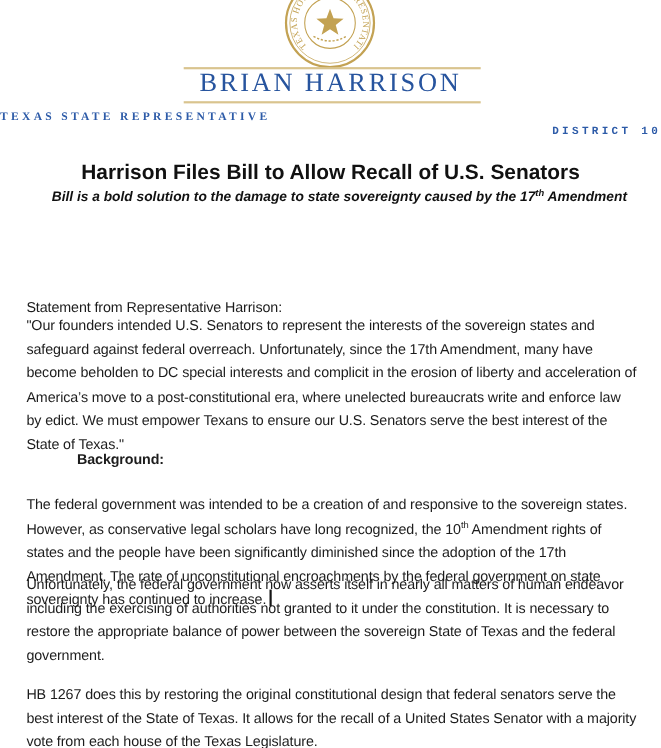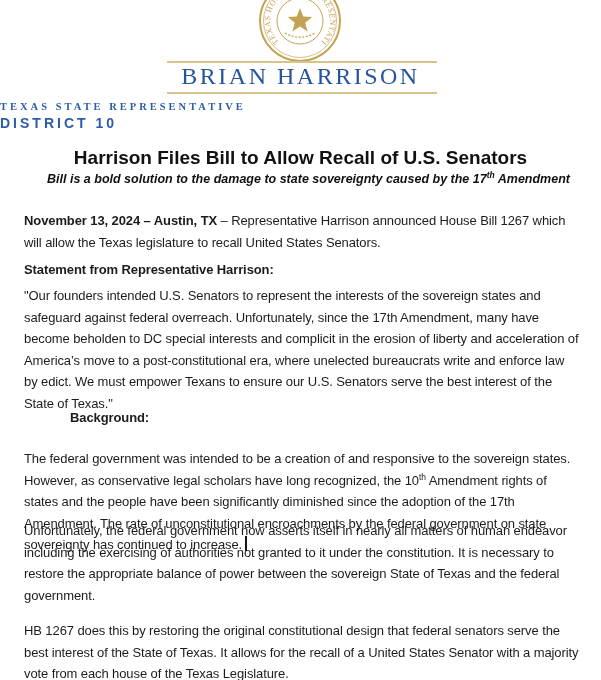--- a/index.html
+++ b/index.html
@@ -16,40 +16,40 @@
     position:absolute;top:63px;left:0;right:0;text-align:center;
     font-family:"Liberation Serif",serif;font-size:24px;font-weight:400;
     letter-spacing:2.5px;color:var(--blue,#27549e);
   }
   .brand-sub1{
     position:absolute;top:101px;left:0;right:0;text-align:left;
     font-family:"Liberation Serif",serif;font-size:10.5px;font-weight:700;
     letter-spacing:3px;color:var(--blue2,#2d5ba8);
   }
   .brand-sub2{
-    position:absolute;top:115px;left:0;right:0;text-align:left;
-    font-family:Liberation Sans, sans-serif;font-size:14px;font-weight:700;
+    position:absolute;top:115px;left:0;right:0;text-align:right;
+    font-family:Liberation Mono, monospace;font-size:10px;font-weight:700;
     letter-spacing:3px;color:var(--blue2,#2d5ba8);
   }
   
   .title{
     position:absolute;top:147px;left:0;right:0;text-align:center;
     font-size:19px;font-weight:700;color:#111;
   }
   .subtitle{
     position:absolute;top:172px;left:16px;right:0;text-align:center;
     font-size:12.5px;font-weight:700;font-style:italic;color:#111;
   }
   
   .para{
     position:absolute;left:24px;width:556px;
     font-size:13px;line-height:21.5px;letter-spacing:-0.1px;text-align:left;
   }
   .p1{top:210px;}
-  .h-statement{top:259px;font-weight:700;}
+  .h-statement{top:269px;font-weight:400;}
   .quote{top:285px;}
   .h-background{top:407px;font-weight:700;padding-left:46px;}
   .bg{top:432px;margin-top:16px;}
   .p3{top:520px;}
   .p4{top:620px;}
   .b{font-weight:700;}
   sup{font-size:8.5px;line-height:0;}
   .cursor{
     display:inline-block;width:1.5px;height:15px;background:#161616;
     margin-left:3px;vertical-align:-2px;
@@ -76,21 +76,20 @@
 
   <div class="rule rule-top"></div>
   <div class="brand-name">BRIAN HARRISON</div>
   <div class="rule rule-bottom"></div>
   <div class="brand-sub1">TEXAS STATE REPRESENTATIVE</div>
   <div class="brand-sub2">DISTRICT 10</div>
 
   <div class="title">Harrison Files Bill to Allow Recall of U.S. Senators</div>
   <div class="subtitle"><span>Bill is a bold solution to the damage to state sovereignty caused by the 17</span><sup>th</sup><span> Amendment</span></div>
 
-  <div class="para p1"><span class="b">November 13, 2024 – Austin, TX</span><span> – Representative Harrison announced House Bill 1267 which will allow the Texas legislature to recall United States Senators.</span></div>
 
   <div class="para h-statement">Statement from Representative Harrison:</div>
 
   <div class="para quote">"Our founders intended U.S. Senators to represent the interests of the sovereign states and safeguard against federal overreach.  Unfortunately, since the 17th Amendment, many have become beholden to DC special interests and complicit in the erosion of liberty and acceleration of America’s move to a post-constitutional era, where unelected bureaucrats write and enforce law by edict. We must empower Texans to ensure our U.S. Senators serve the best interest of the State of Texas."</div>
 
   <div class="para h-background">Background:</div>
 
   <div class="para bg"><span>The federal government was intended to be a creation of and responsive to the sovereign states. However, as conservative legal scholars have long recognized, the 10</span><sup>th</sup><span> Amendment rights of states and the people have been significantly diminished since the adoption of the 17th Amendment. The rate of unconstitutional encroachments by the federal government on state sovereignty has continued to increase.</span><span class="cursor"></span></div>
 
   <div class="para p3">Unfortunately, the federal government now asserts itself in nearly all matters of human endeavor including the exercising of authorities not granted to it under the constitution. It is necessary to restore the appropriate balance of power between the sovereign State of Texas and the federal government.</div>

